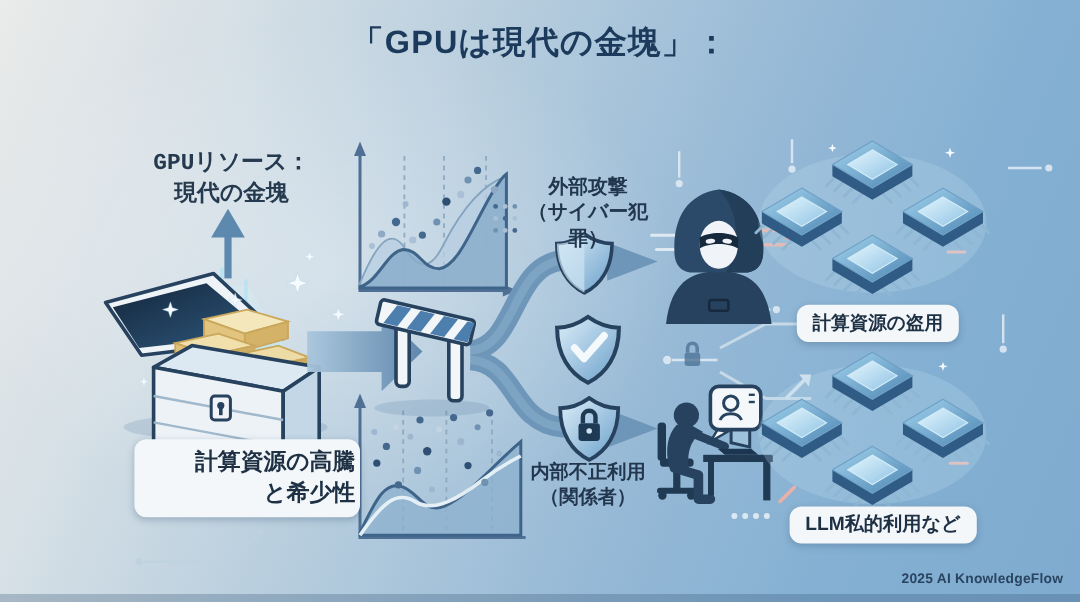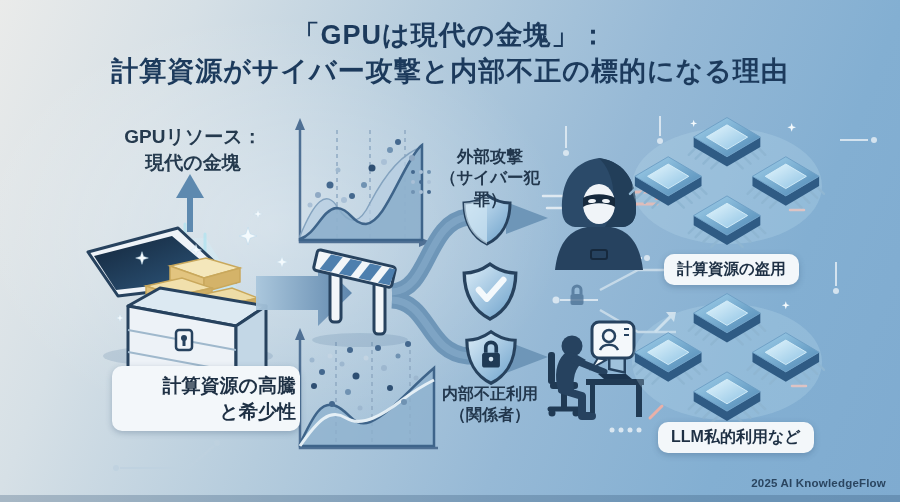--- a/index.html
+++ b/index.html
@@ -10,21 +10,21 @@
   }
   .canvas::before{
     content:"";position:absolute;inset:0;
     background:radial-gradient(ellipse 420px 300px at 30% 45%,rgba(255,255,255,.35),rgba(255,255,255,0) 70%);
   }
   .title{
     position:absolute;top:18px;left:0;right:0;text-align:center;z-index:3;
     color:#1c3a5c;font-weight:bold;font-size:27px;line-height:1.32;letter-spacing:1px;
   }
   .lbl{position:absolute;z-index:3;text-align:center;font-weight:bold;color:#253a4e;}
-  .lbl-gpu{left:102px;top:124px;width:182px;font-size:19px;line-height:1.35;}
+  .lbl-gpu{left:102px;top:124px;width:182px;font-size:19px;line-height:1.35;font-family:Liberation Mono, monospace;}
   .lbl-ext{left:424px;top:146px;width:132px;font-size:16.5px;line-height:1.3;color:#22374d;}
   .lbl-int{left:424px;top:384px;width:132px;font-size:16px;line-height:1.3;color:#22374d;}
   .box{
     position:absolute;z-index:3;background:#f3f7fa;border-radius:10px;
     box-shadow:0 2px 6px rgba(40,70,100,.28);color:#1e3044;font-weight:bold;text-align:right;
   }
   .box-scarcity{left:112px;top:366px;width:180px;padding:7px 4px;font-size:19px;line-height:1.35;}
   .box-theft{left:664px;top:254px;padding:5px 13px;font-size:15.5px;}
   .box-llm{left:658px;top:422px;padding:5px 13px;font-size:16px;}
   .footer{
@@ -322,21 +322,20 @@
     </g>
     <g>
       <line x1="650" y1="418" x2="662" y2="406" stroke="#e9b0a8" stroke-width="3" stroke-linecap="round"></line>
       <line x1="790" y1="210" x2="804" y2="210" stroke="#f0c6c0" stroke-width="2.5" stroke-linecap="round" opacity=".8"></line>
       <line x1="792" y1="386" x2="806" y2="386" stroke="#f0c6c0" stroke-width="2.5" stroke-linecap="round" opacity=".8"></line>
     </g>
   </svg>
 
   <div class="title">
     <div>「GPUは現代の金塊」：</div>
-    <div>計算資源がサイバー攻撃と内部不正の標的になる理由</div>
   </div>
 
   <div class="lbl lbl-gpu">
     <div>GPUリソース：</div>
     <div>現代の金塊</div>
   </div>
 
   <div class="box box-scarcity">
     <div>計算資源の高騰</div>
     <div>と希少性</div>

